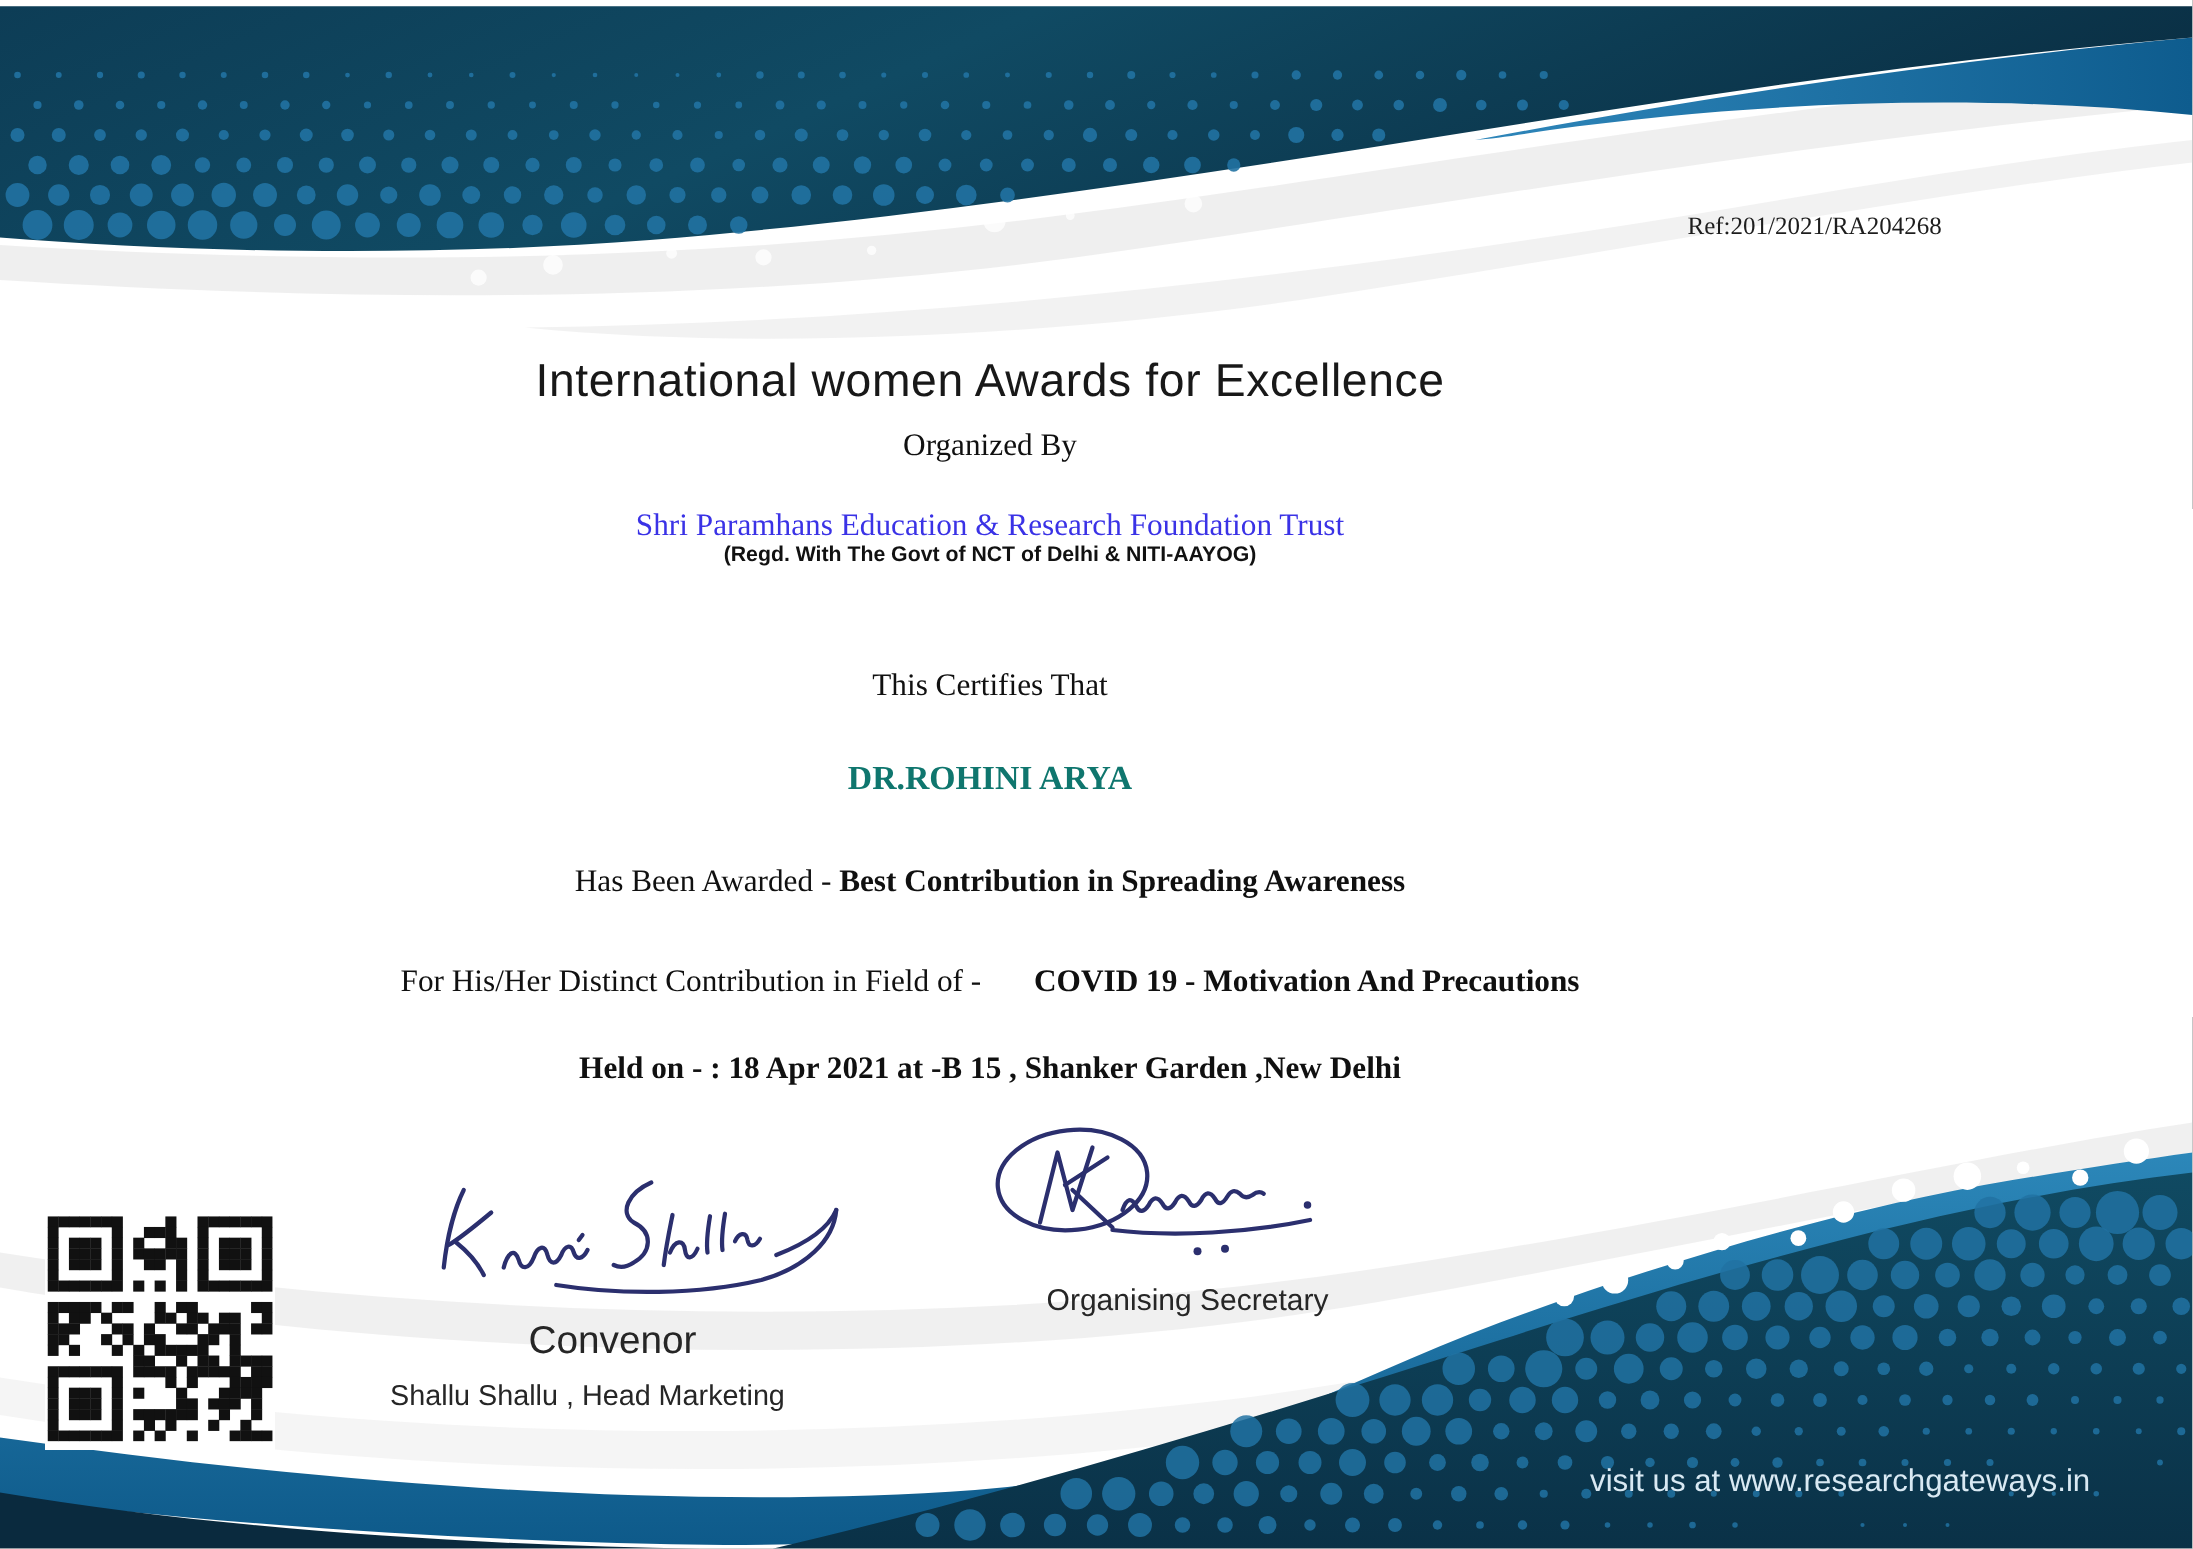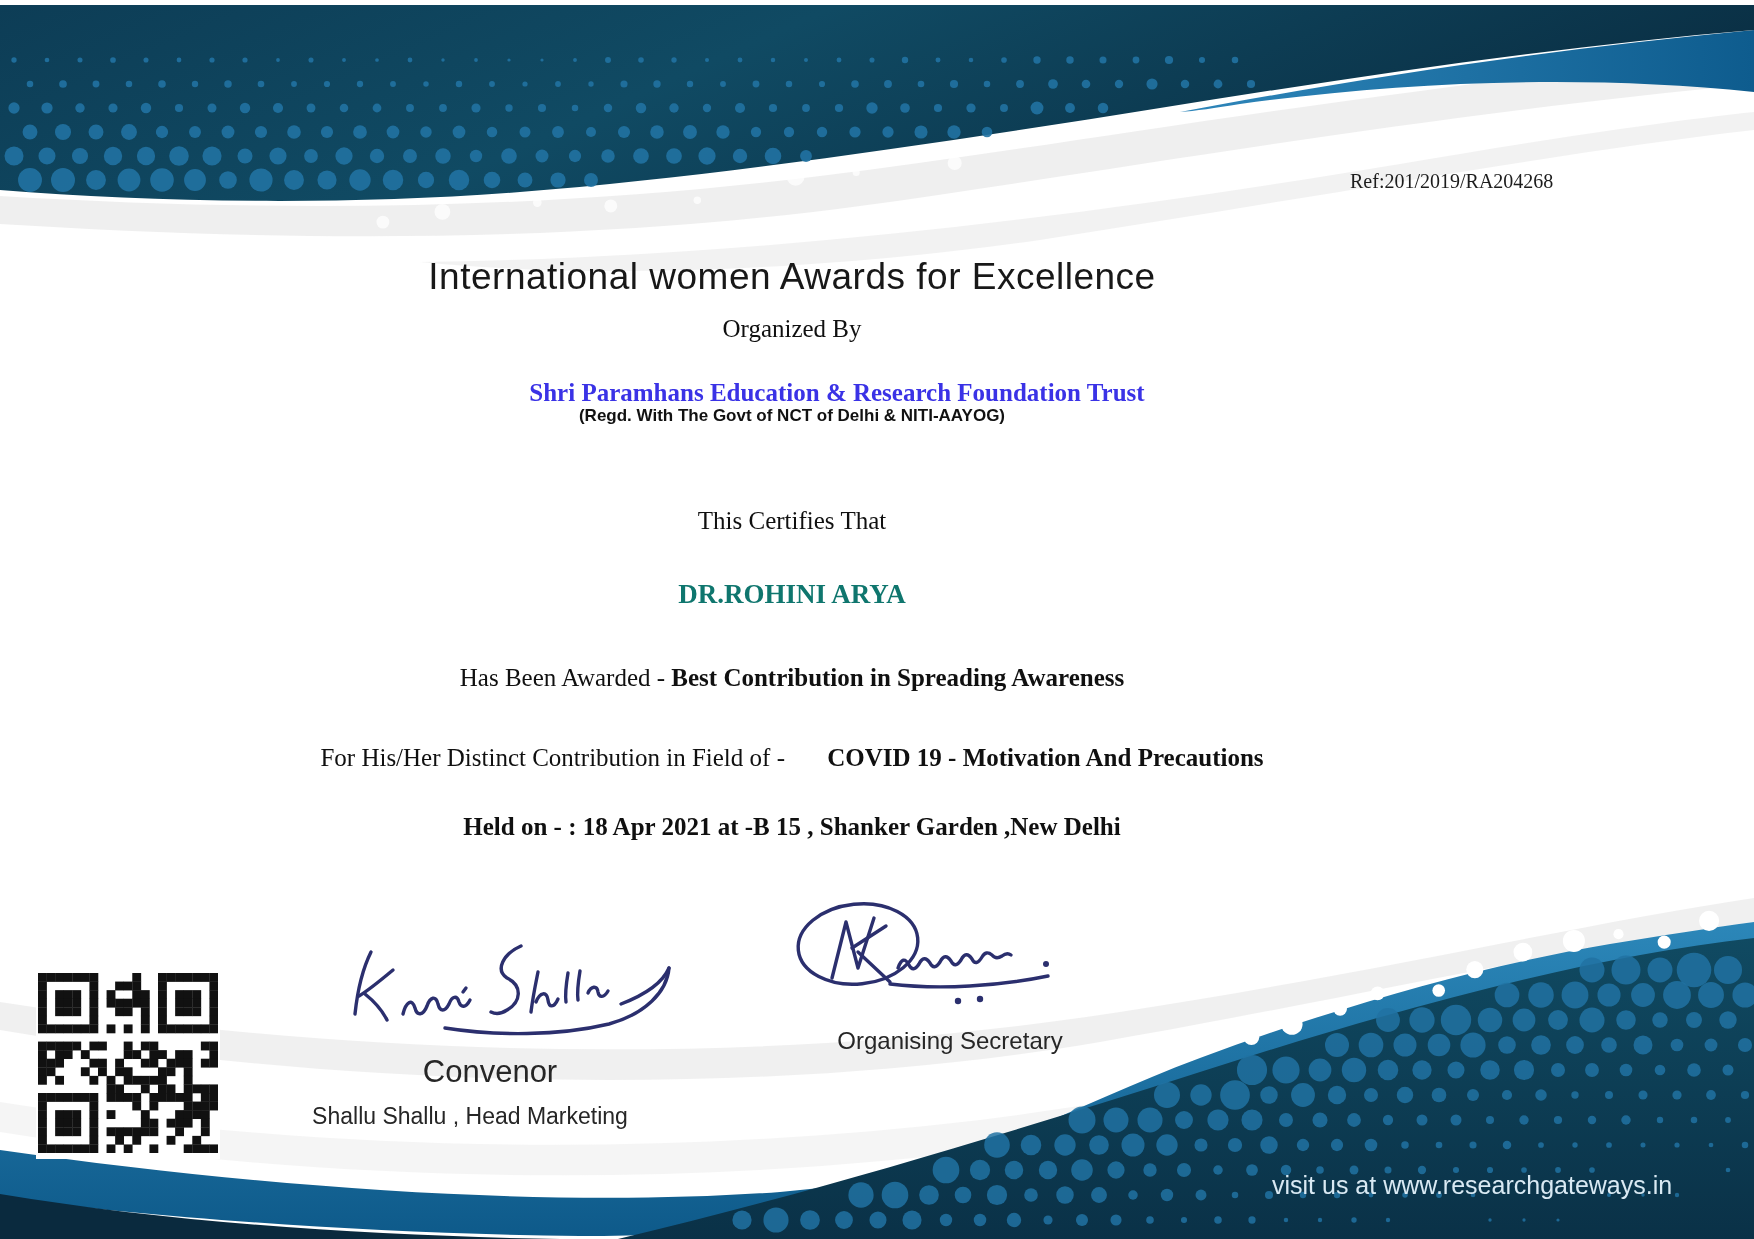--- a/index.html
+++ b/index.html
@@ -1,25 +1,25 @@
 <!DOCTYPE html>
 <html><head>
 <meta charset="utf-8">
 <style>
   html,body{margin:0;padding:0;background:#9a9a9a;}
   .page{position:relative;width:1754px;height:1239px;background:#ffffff;overflow:hidden;
         font-family:"Liberation Serif", serif;}
   .abs{position:absolute;line-height:1.12;white-space:nowrap;}
-  .centercol{left:0;width:1584px;text-align:center;}
+  .centercol{left:0;width:1584px;text-align:center;margin-top:28px;}
   svg.deco{position:absolute;left:0;display:block;}
   .ref{font-size:20px;color:#1d1d1d;}
   .title{font-family:"Liberation Sans", sans-serif;font-size:37px;font-weight:500;
          color:#181818;letter-spacing:0.5px;}
   .orgby{font-size:25px;color:#101010;}
-  .trust{font-size:25px;font-weight:bold;padding-left:45px;}
+  .trust{font-size:25px;font-weight:normal;}
   .regd{font-family:"Liberation Sans", sans-serif;font-size:17px;font-weight:bold;color:#111;}
   .certifies{font-size:25px;color:#101010;}
   .recipient{font-size:27px;font-weight:bold;}
   .line{font-size:25px;color:#101010;}
   .line b{font-weight:bold;}
   .gapb{display:inline-block;margin-left:36px;}
   .sig-label{font-family:"Liberation Sans", sans-serif;color:#262626;}
   .role1{font-size:31px;}
   .detail1{font-size:23px;}
   .role2{font-size:24px;}
@@ -453,21 +453,21 @@
         <circle cx="1438.7" cy="990.5" r="6.31" fill="#ffffff" opacity="1"></circle>
         <circle cx="1474.8" cy="969.6" r="8.53" fill="#ffffff" opacity="1"></circle>
         <circle cx="1522.9" cy="952.1" r="9.38" fill="#ffffff" opacity="1"></circle>
         <circle cx="1573.9" cy="940.9" r="11.00" fill="#ffffff" opacity="1"></circle>
         <circle cx="1618.5" cy="934.2" r="5.08" fill="#ffffff" opacity="1"></circle>
         <circle cx="1664.2" cy="942.1" r="6.55" fill="#ffffff" opacity="1"></circle>
         <circle cx="1709.1" cy="920.9" r="10.06" fill="#ffffff" opacity="1"></circle>
       </g>
   </svg>
 
-  <div class="abs ref" style="left:1350px;top:170px">Ref:201/2019/RA204268</div>
+  <div class="abs ref" style="left:1350px;top:170px">Ref:201/2021/RA204268</div>
 
   <div class="abs centercol title" style="top:256px">International women Awards for Excellence</div>
 
   <div class="abs centercol orgby" style="top:315px">Organized By</div>
 
   <div class="abs centercol trust" style="top:379px;color:#3a32e6">Shri Paramhans Education &amp; Research Foundation Trust</div>
 
   <div class="abs centercol regd" style="top:406px">(Regd. With The Govt of NCT of Delhi &amp; NITI-AAYOG)</div>
 
   <div class="abs centercol certifies" style="top:507px">This Certifies That</div>

